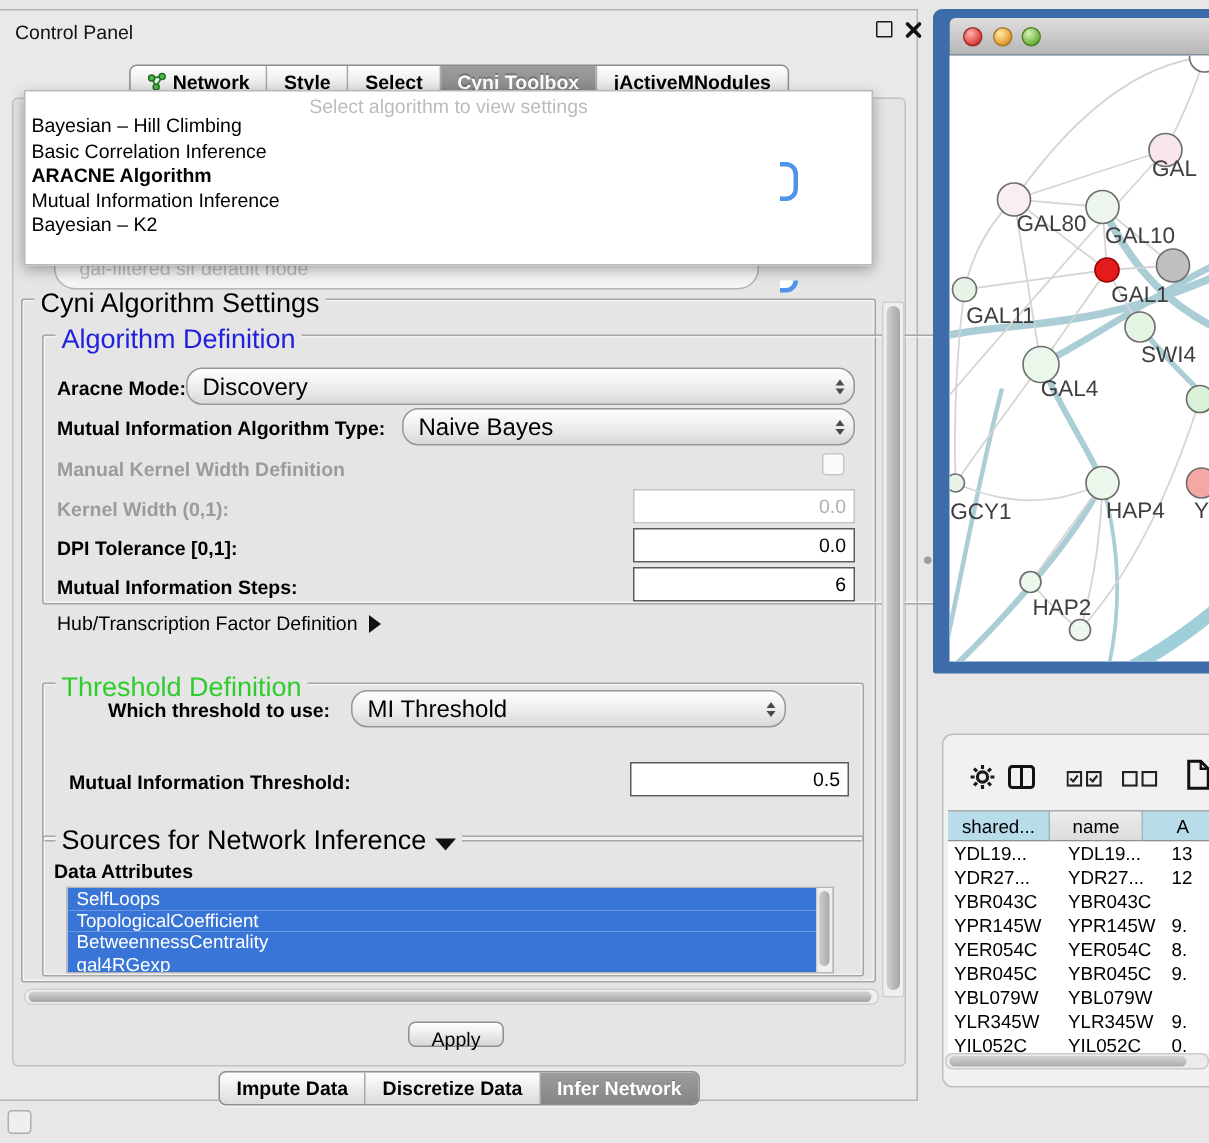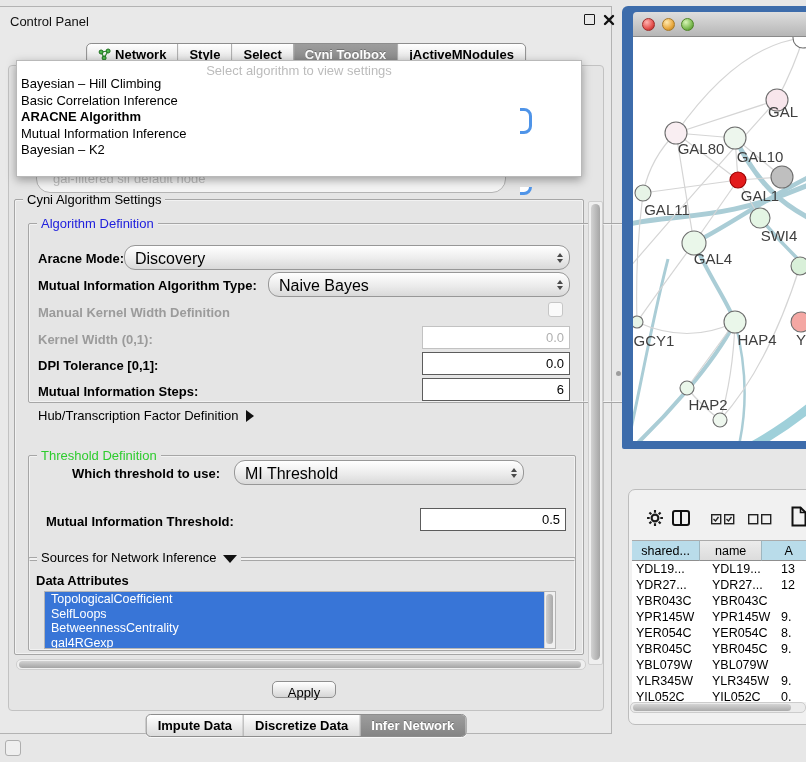--- a/index.html
+++ b/index.html
@@ -40,21 +40,21 @@
   .dd-item { height:16.5px; line-height:16.5px; padding-left:4px; font-size:13px; color:#000; }
   .dd-item.bold { font-weight:bold; }
 
   .focus-frag { position:absolute; overflow:hidden; z-index:35; }
   .focus-frag > i { position:absolute; display:block; width:26px; height:26px; border:3px solid #4f94e8;
     border-radius:8px; background:#fff; }
 
   
   .group { position:absolute; border:1px solid #a6a6a6; border-radius:2px;
     box-shadow:inset 0 0 0 1px rgba(255,255,255,.5); }
-  .legend { position:absolute; top:-8px; left:8px; background:#e5e5e5; padding:0 4px; font-size:13px; }
+  .legend { position:absolute; top:-8px; left:8px; background:#e5e5e5; padding:0 4px; font-size:18px; }
   .legend.blue { color:#2020dd; } .legend.green { color:#2ecc2e; }
 
   .lbl { position:absolute; font-size:13px; white-space:nowrap; }
   .b { font-weight:bold; } .dis { color:#9b9b9b; }
 
   .combo { position:absolute; border:1px solid #979797; border-radius:11px;
     background:linear-gradient(#ffffff,#ececec 55%,#d9d9d9); font-size:16px; }
   .combo .val { position:absolute; left:10px; top:4px; }
   .stepper { position:absolute; right:6px; top:50%; transform:translateY(-50%); display:flex; flex-direction:column; gap:2px; }
   .stepper i { width:0; height:0; border-left:3.5px solid transparent; border-right:3.5px solid transparent; }
@@ -238,22 +238,22 @@
     </div>
     <div class="lbl b" style="left:46px; top:507px;">Mutual Information Threshold:</div>
     <div class="field" style="left:420px; top:501px; width:146px;">0.5</div>
 
     <div class="group" style="left:28px; top:550px; width:548px; height:94px;">
       <span class="legend"><span>Sources for Network Inference</span><span class="tri-down"></span></span>
     </div>
     <div class="lbl b" style="left:36px; top:566px;">Data Attributes</div>
     <div class="attr-list">
       <div id="attr-items">
+          <div class="attr-item sel" style="background: rgb(56, 117, 215);">SelfLoops</div>
           <div class="attr-item sel" style="background: rgb(56, 117, 215);">TopologicalCoefficient</div>
-          <div class="attr-item sel" style="background: rgb(56, 117, 215);">SelfLoops</div>
           <div class="attr-item sel" style="background: rgb(56, 117, 215);">BetweennessCentrality</div>
           <div class="attr-item sel" style="background: rgb(56, 117, 215);">gal4RGexp</div>
         </div>
       <div class="attr-vscroll">
           <span class="attr-vthumb"></span>
         </div>
     </div>
 
     <div class="vscroll">
         <span class="vthumb"></span>

